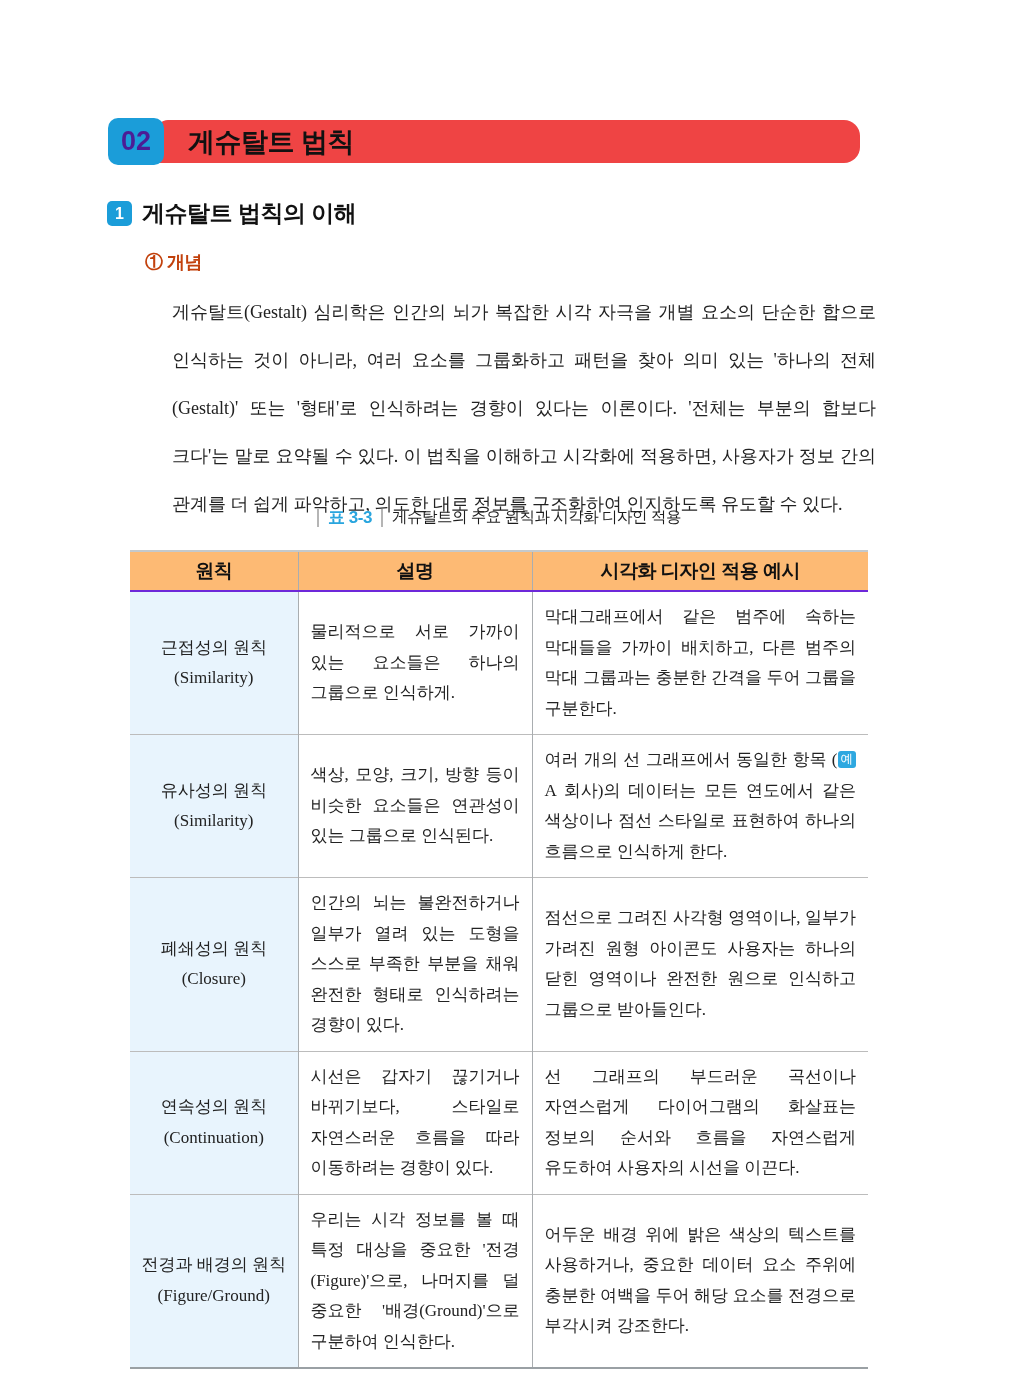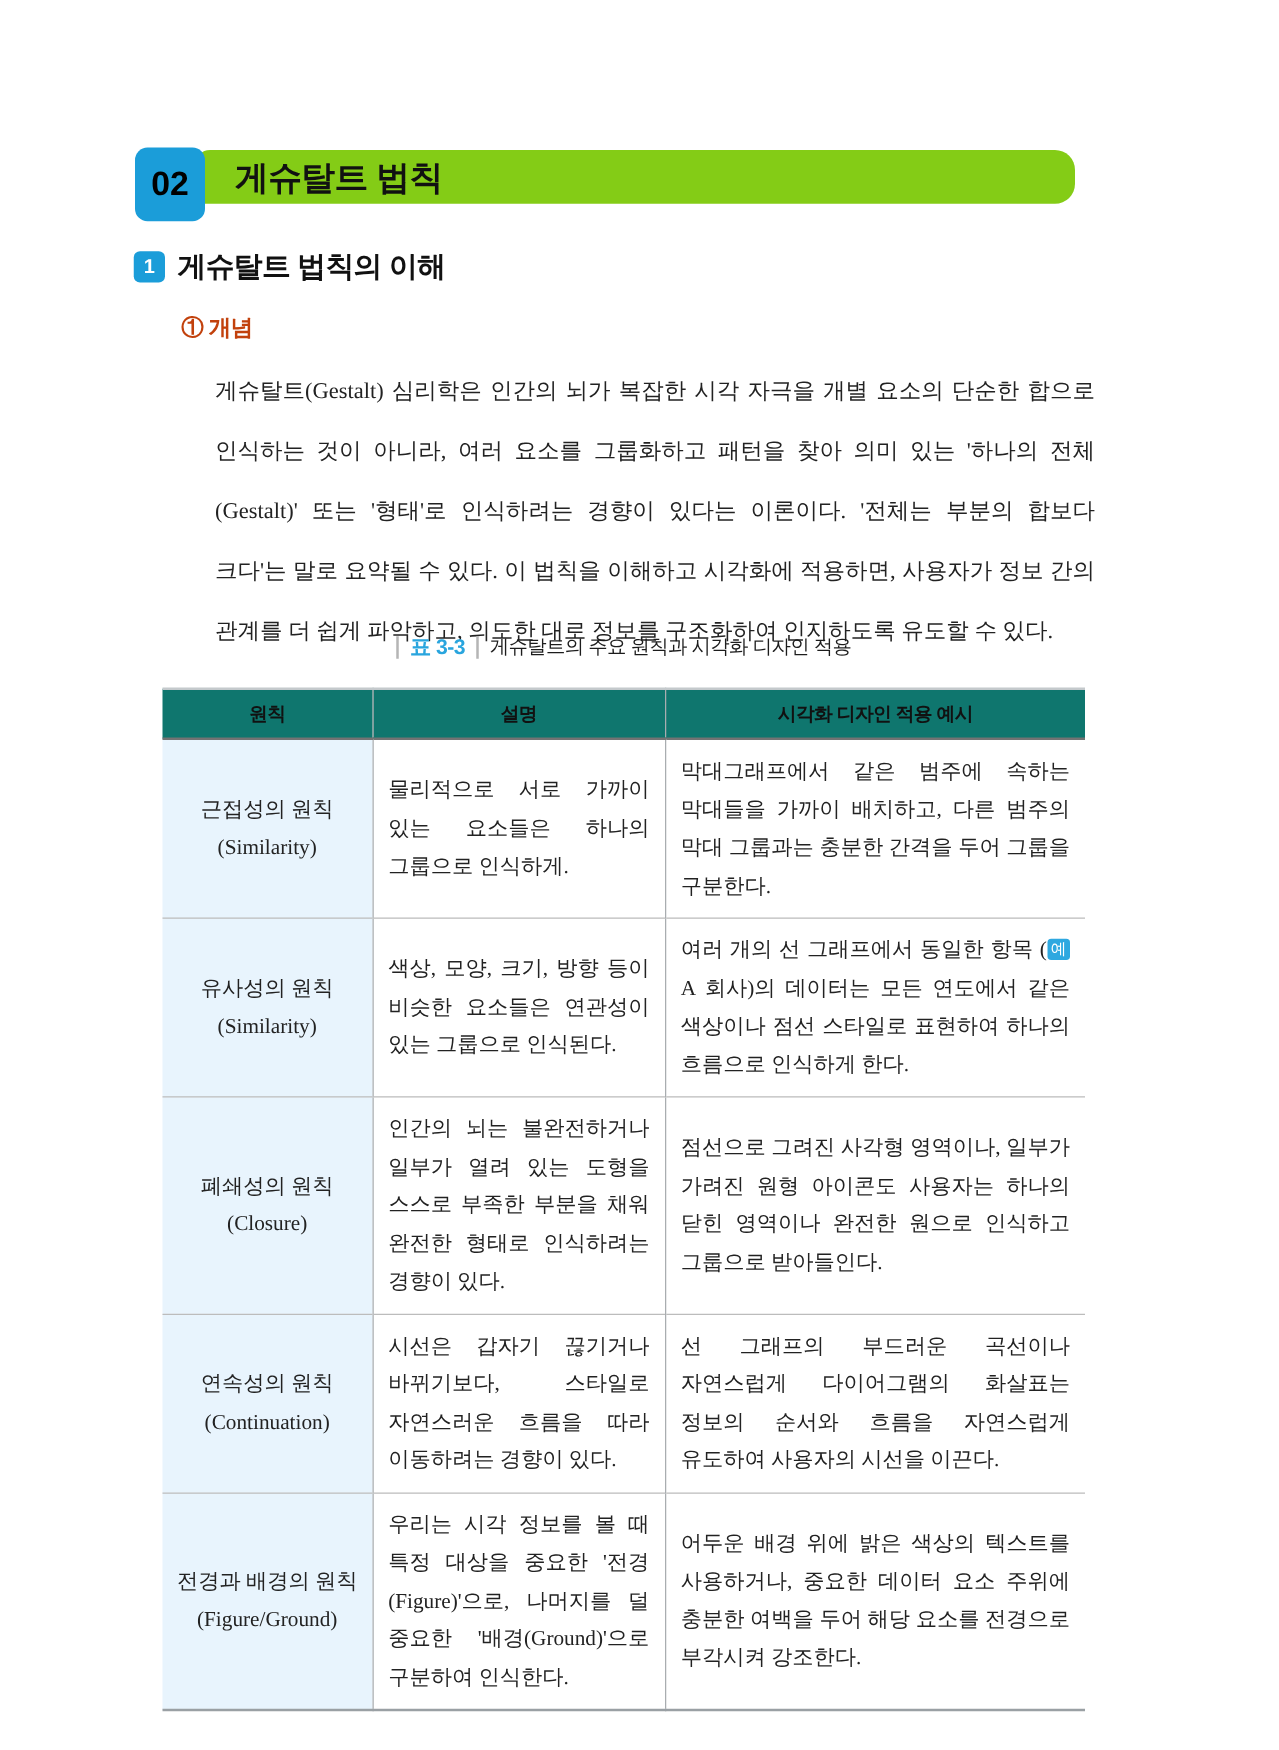--- a/index.html
+++ b/index.html
@@ -18,37 +18,37 @@
   .chapter-header {
     position: absolute;
     left: 108px; top: 118px;
     width: 752px; height: 47px;
     display: flex;
     align-items: stretch;
   }
   .chapter-num-badge {
     position: relative;
     z-index: 2;
-    width: 56px; height: 59px;
+    width: 56px; height: 47px;
     background: #1b9dd9;
     border-radius: 10px;
-    color: #000000;
+    color: #4c1d95;
     font-family: "Liberation Sans", sans-serif;
     font-weight: bold;
     font-size: 27px;
     display: flex; align-items: center; justify-content: center;
   }
   .chapter-title-bar {
     position: relative;
     z-index: 1;
     margin-left: -8px;
     flex: 1;
     height: 43px;
     margin-top: 2px;
-    background: #84cc16;
+    background: #ef4444;
     border-radius: 12px 16px 16px 0;
     display: flex; align-items: center;
     padding-left: 32px;
   }
   .chapter-title {
     font-family: "Liberation Sans", sans-serif;
     font-weight: bold;
     font-size: 27px;
     letter-spacing: -0.5px;
     color: #111111;
@@ -130,30 +130,30 @@
   
   .gestalt-table {
     position: absolute;
     left: 130px; top: 550px;
     width: 738px;
     border-collapse: collapse;
     border-top: 2px solid #c4c9cc;
     border-bottom: 2px solid #9aa0a4;
   }
   .gestalt-table th {
-    background: #0f766e;
-    font-family: "Liberation Sans", sans-serif;
-    font-weight: bold;
-    font-size: 15px;
+    background: #fdba74;
+    font-family: "Liberation Sans", sans-serif;
+    font-weight: bold;
+    font-size: 19px;
     letter-spacing: -0.5px;
     color: #111111;
     height: 40px;
     text-align: center;
     vertical-align: middle;
-    border-bottom: 2px solid #737373;
+    border-bottom: 2px solid #6d28d9;
   }
   .gestalt-table td {
     font-size: 17px;
     line-height: 30.5px;
     color: #222222;
     vertical-align: middle;
     border-top: 1px solid #bcbcbc;
     padding: 10px 12px;
   }
   .gestalt-table tr > *:nth-child(1) { width: 168px; }

